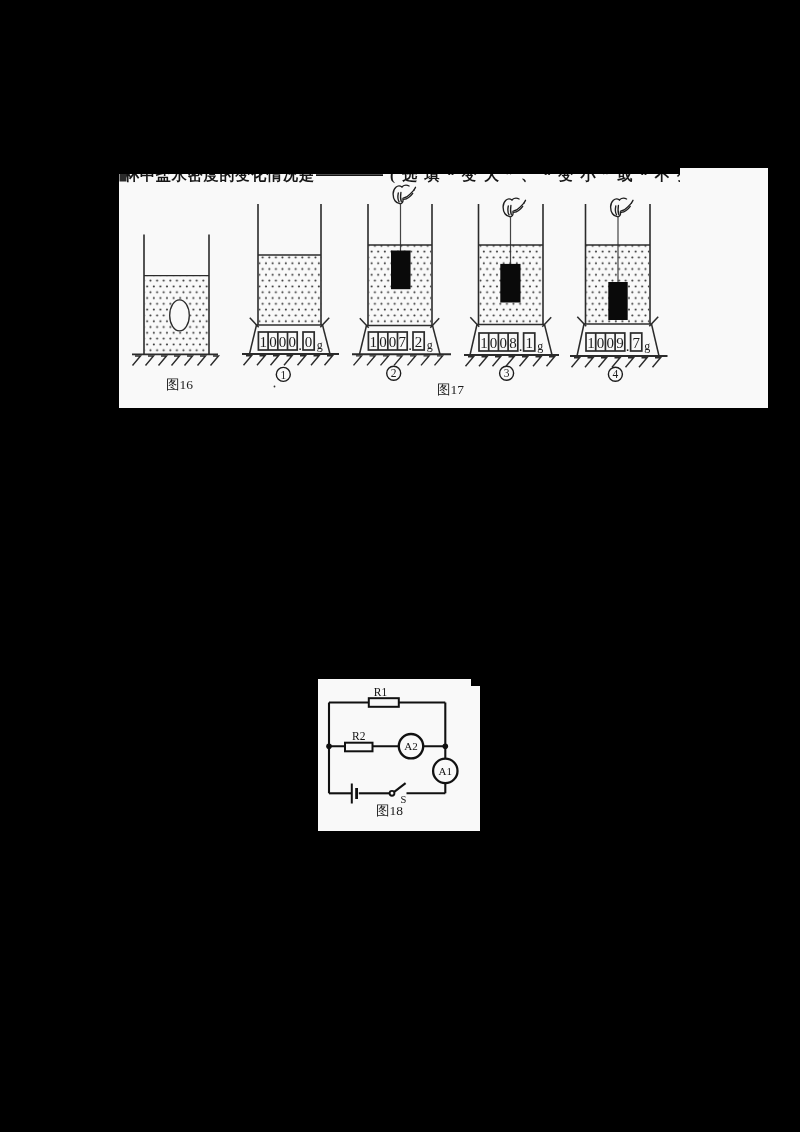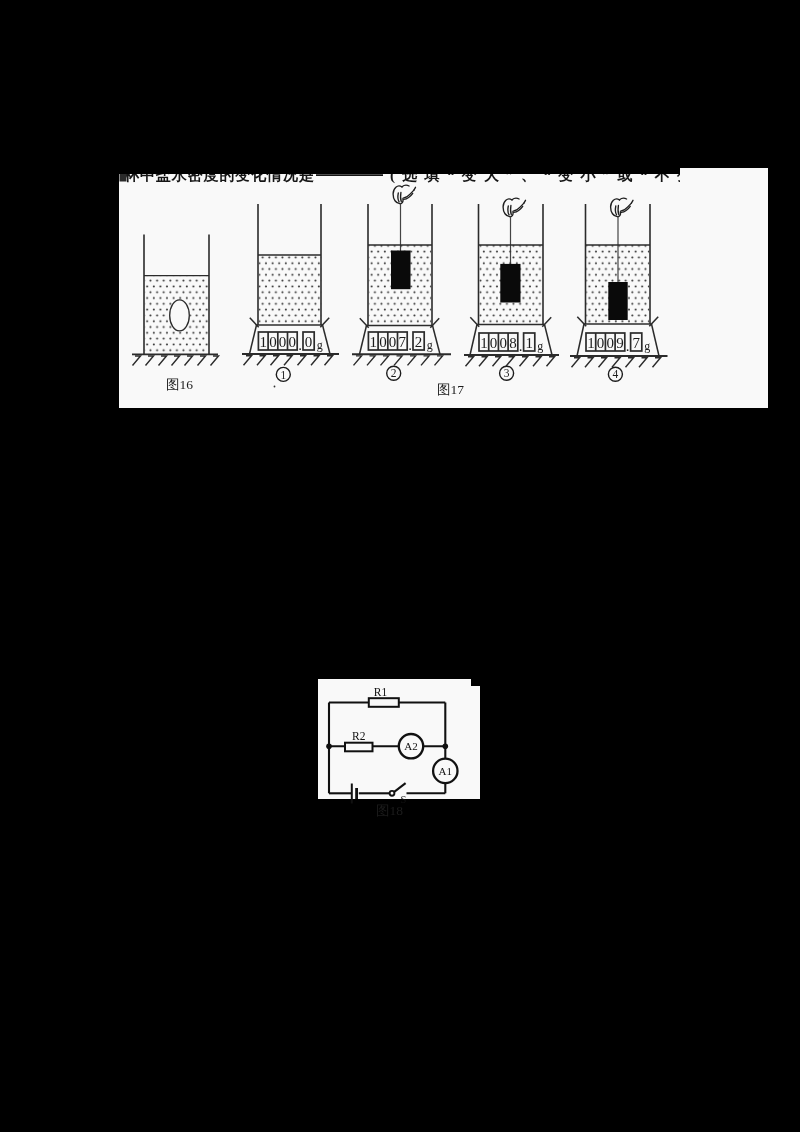--- a/index.html
+++ b/index.html
@@ -274,21 +274,21 @@
         <use href="#tick" x="536" y="189.7"></use>
 </g>
 
 <g>
   <circle cx="496.4" cy="206.2" r="7" fill="none" stroke="#1c1c1c" stroke-width="1.4"></circle>
   <text x="496.4" y="210.4" font-size="11.5" fill="#1c1c1c" text-anchor="middle" font-family="Liberation Serif">4</text>
 </g>
 </svg>
 </div>
 
-<div class="panel" style="left:318px;top:679px;width:162px;height:120px;">
+<div class="panel" style="left:318px;top:679px;width:162px;height:152px;">
 <svg width="162" height="144" viewBox="0 0 162 144" style="display:block">
 
 <g stroke="#111" fill="none" stroke-width="2.1">
 
   <line x1="11" y1="23.5" x2="127.3" y2="23.5"></line>
 
   <line x1="11" y1="23.5" x2="11" y2="114.3"></line>
 
   <line x1="11" y1="67.2" x2="127.3" y2="67.2"></line>
 

